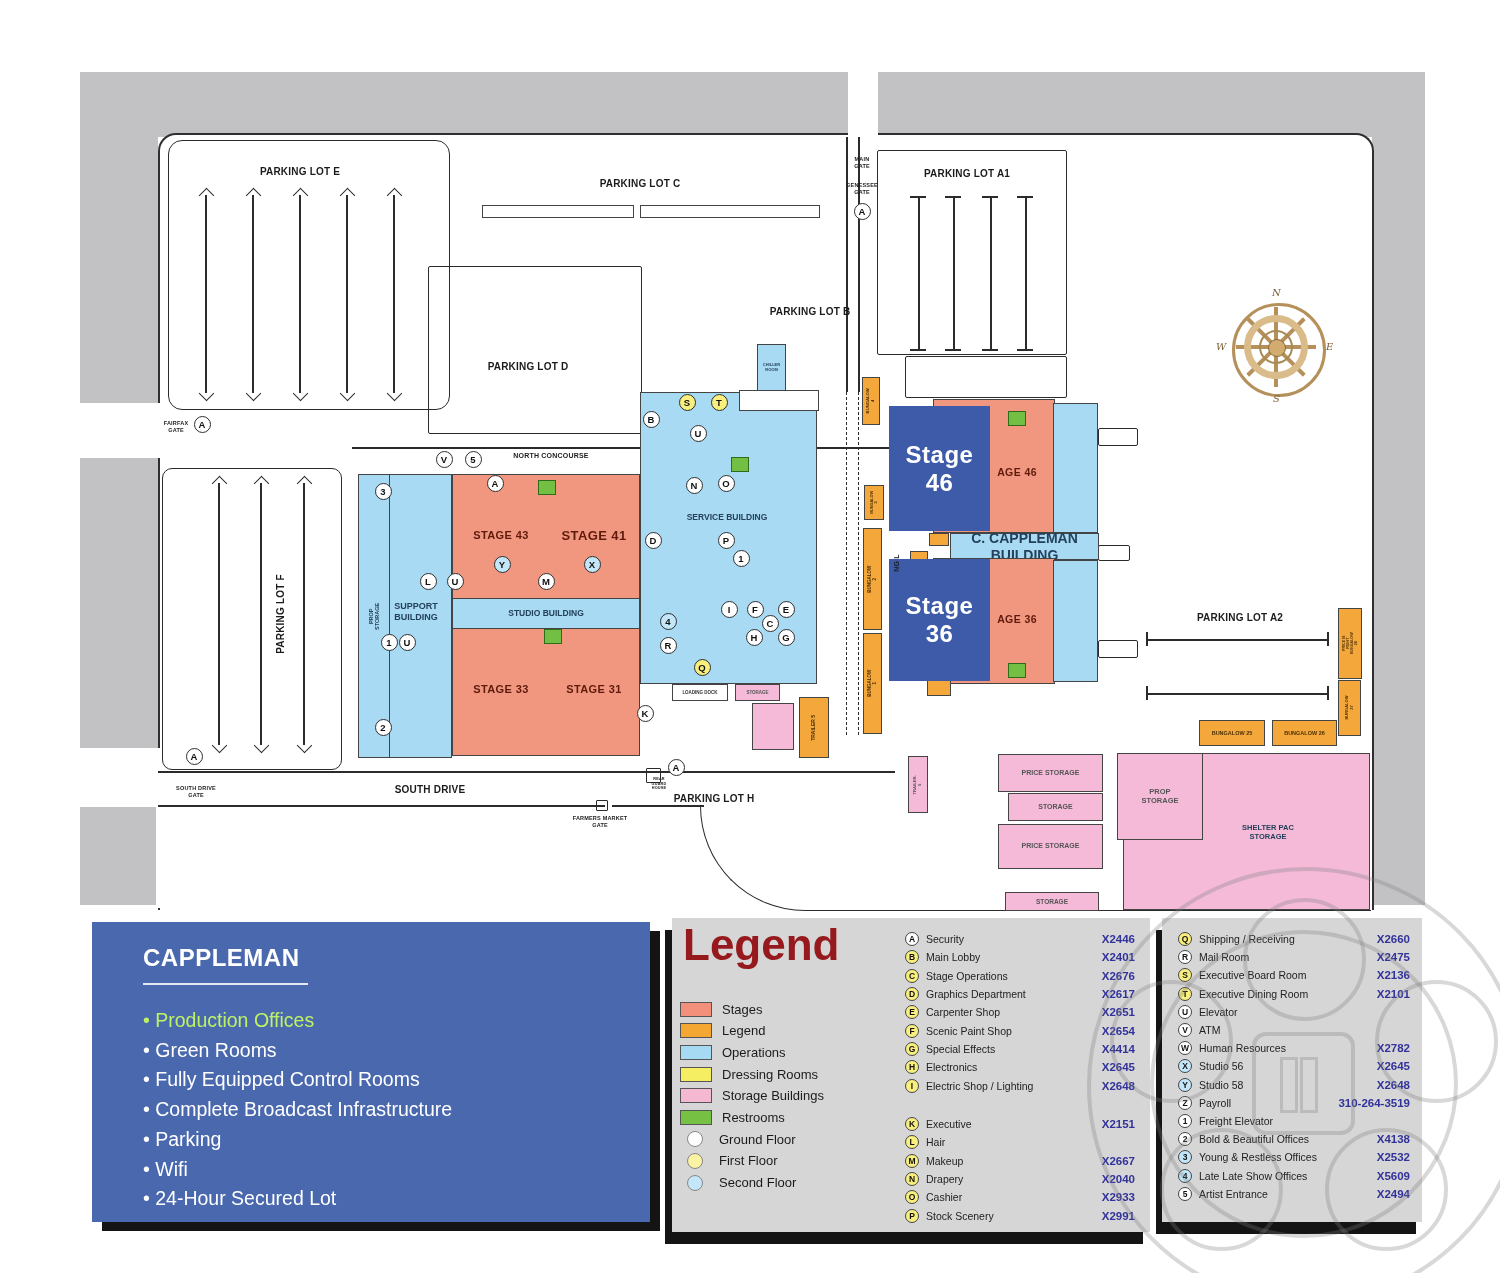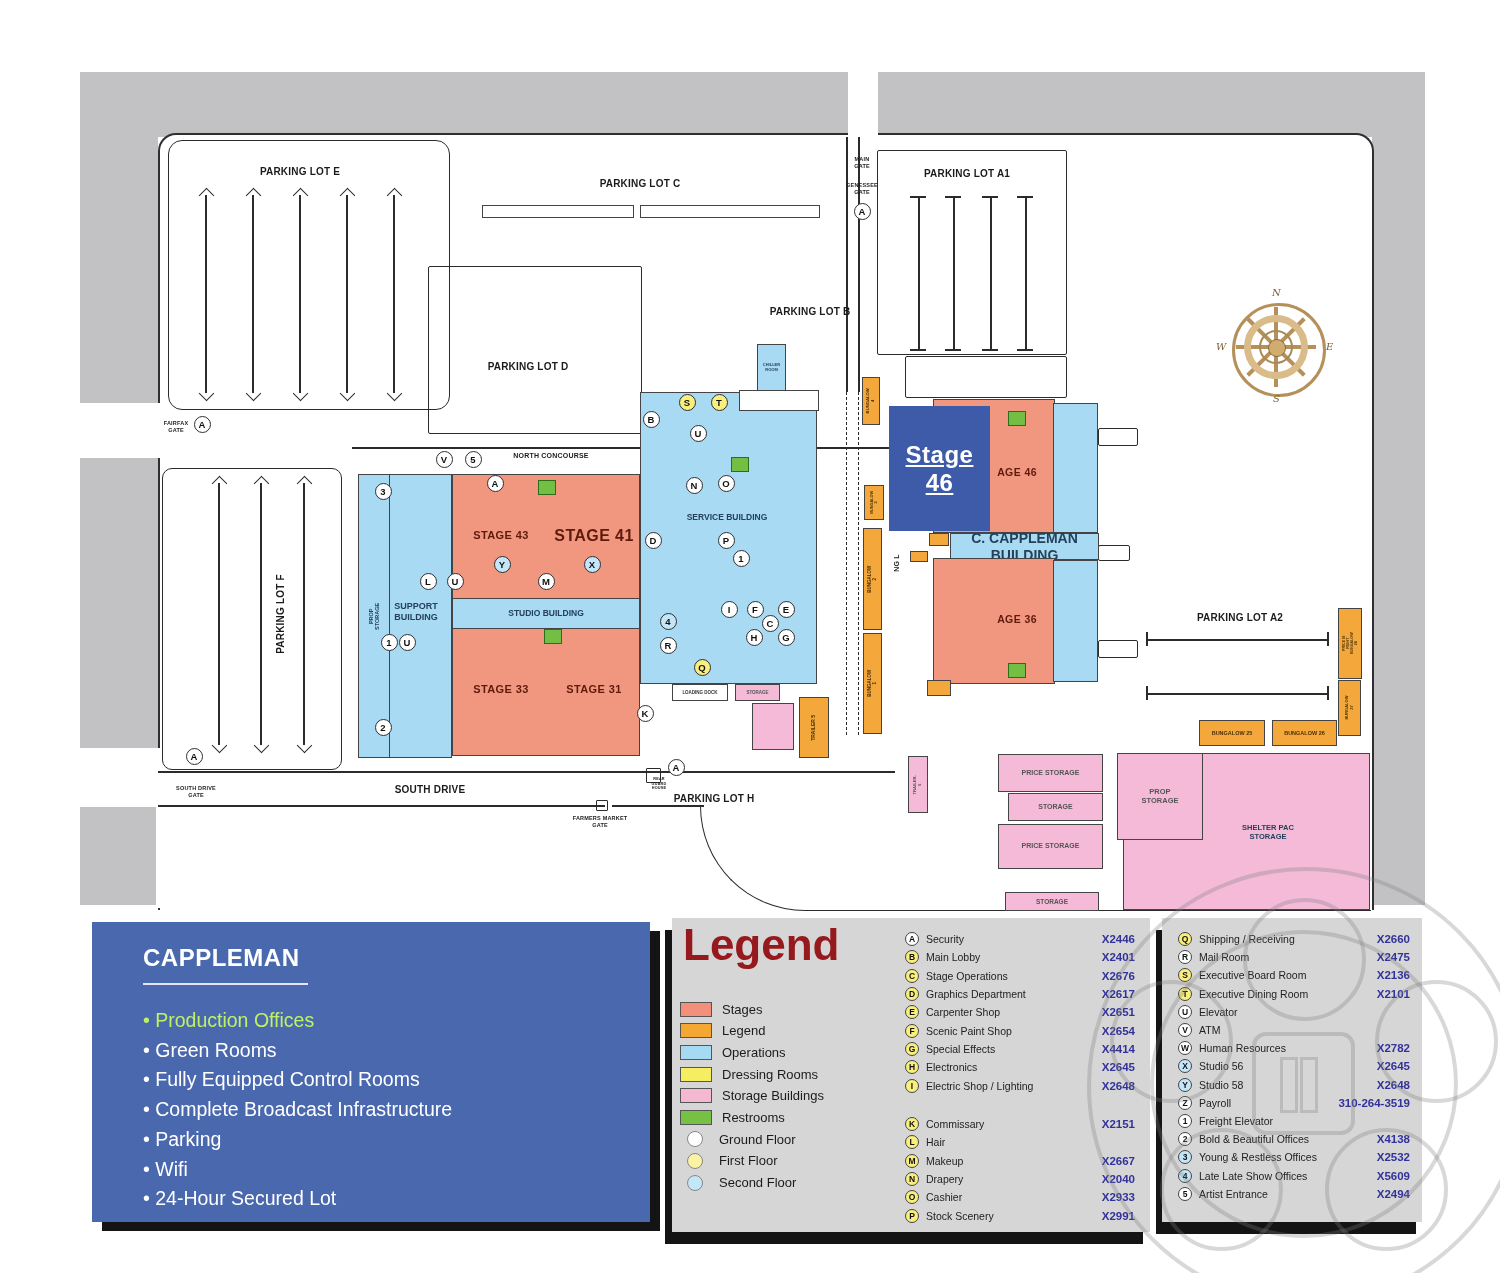--- a/index.html
+++ b/index.html
@@ -17,21 +17,21 @@
   .mline{background:#2b2b2b;}
   .chev{position:absolute;width:10px;height:10px;border-left:1.6px solid #2b2b2b;border-top:1.6px solid #2b2b2b;background:none;}
   .chev.up{transform:rotate(45deg);} .chev.down{transform:rotate(225deg);}
   .box{display:flex;align-items:center;justify-content:center;text-align:center;border:1px solid #444;}
   .k-stage{background:#f2977f;}
   .k-ops{background:#a9daf3;color:#24415c;font-weight:700;}
   .k-office{background:#f4a73a;color:#4a3005;font-weight:700;}
   .k-pink{background:#f4bad8;color:#555;font-weight:600;}
   .k-white{background:#fff;color:#333;font-weight:600;}
   .k-blank{background:#fff;color:#333;}
-  .k-overlay{background:#3d5ba9;border:none;color:#fff;font-weight:700;letter-spacing:.5px;text-decoration:underline;}
+  .k-overlay{background:#3d5ba9;border:none;color:#fff;font-weight:700;letter-spacing:.5px;}
   .box span{white-space:pre-line;line-height:1.15;}
   .box.vert span{transform:rotate(-90deg);}
   .blabel{position:absolute;transform:translate(-50%,-50%);text-align:center;white-space:pre-line;
           color:#24415c;font-weight:700;line-height:1.2;}
   .mlabel{position:absolute;transform:translate(-50%,-50%);text-align:center;white-space:pre-line;
           color:#1b1b1b;font-weight:600;letter-spacing:.2px;line-height:1.25;}
   .stage-text{color:#5e1a0c !important;font-weight:700 !important;letter-spacing:.4px;}
   .marker{width:17px;height:17px;border-radius:50%;border:1.2px solid #2f2f2f;display:flex;align-items:center;
           justify-content:center;font-size:9.5px;font-weight:700;color:#111;box-sizing:border-box;}
   .f-g{background:#fff;} .f-f{background:#f8ef7e;} .f-s{background:#c3e6f8;}
@@ -237,20 +237,23 @@
       </div>
       <div class="box k-office" style="left: 1199px; top: 720px; width: 64px; height: 24px;">
         <span style="font-size: 5.5px;">BUNGALOW 25</span>
       </div>
       <div class="box k-office" style="left: 1272px; top: 720px; width: 63px; height: 24px;">
         <span style="font-size: 5.5px;">BUNGALOW 26</span>
       </div>
       <div class="box k-overlay" style="left: 889px; top: 406px; width: 101px; height: 125px;">
         <span style="font-size: 24px;">Stage 46</span>
       </div>
+      <div class="box k-overlay" style="left: 889px; top: 559px; width: 101px; height: 122px;">
+        <span style="font-size: 24px;">Stage 36</span>
+      </div>
       <div class="restroom" style="left: 538px; top: 480px;"></div>
       <div class="restroom" style="left: 544px; top: 629px;"></div>
       <div class="restroom" style="left: 731px; top: 457px;"></div>
       <div class="restroom" style="left: 1008px; top: 411px;"></div>
       <div class="restroom" style="left: 1008px; top: 663px;"></div>
       <div class="mlabel" style="left: 300px; top: 172px; font-size: 10px;">PARKING LOT E</div>
       <div class="mlabel" style="left: 640px; top: 184px; font-size: 10px;">PARKING LOT C</div>
       <div class="mlabel" style="left: 528px; top: 367px; font-size: 10px;">PARKING LOT D</div>
       <div class="mlabel" style="left: 810px; top: 312px; font-size: 10px;">PARKING LOT B</div>
       <div class="mlabel" style="left: 967px; top: 174px; font-size: 10px;">PARKING LOT A1</div>
@@ -266,21 +269,21 @@
       <div class="mlabel" style="left: 176px; top: 427px; font-size: 5.5px;">FAIRFAX
 GATE</div>
       <div class="mlabel" style="left: 196px; top: 792px; font-size: 5.5px;">SOUTH DRIVE
 GATE</div>
       <div class="mlabel" style="left: 600px; top: 822px; font-size: 5.5px;">FARMERS MARKET
 GATE</div>
       <div class="mlabel" style="left: 659px; top: 784px; font-size: 3.8px;">REAR
 GUARD
 HOUSE</div>
       <div class="mlabel stage-text" style="left: 501px; top: 536px; font-size: 11px;">STAGE 43</div>
-      <div class="mlabel stage-text" style="left: 594px; top: 536px; font-size: 16px;">STAGE 41</div>
+      <div class="mlabel stage-text" style="left: 594px; top: 536px; font-size: 13px;">STAGE 41</div>
       <div class="mlabel stage-text" style="left: 501px; top: 690px; font-size: 11px;">STAGE 33</div>
       <div class="mlabel stage-text" style="left: 594px; top: 690px; font-size: 11px;">STAGE 31</div>
       <div class="mlabel stage-text" style="left: 1017px; top: 473px; font-size: 10.5px;">AGE 46</div>
       <div class="mlabel stage-text" style="left: 1017px; top: 620px; font-size: 10.5px;">AGE 36</div>
       <div class="mlabel" style="left: 897px; top: 563px; font-size: 7px; transform: translate(-50%, -50%) rotate(-90deg);">NG L</div>
       <div class="marker f-g" style="left: 193.5px; top: 415.5px;">A</div>
       <div class="marker f-g" style="left: 853.5px; top: 202.5px;">A</div>
       <div class="marker f-g" style="left: 435.5px; top: 450.5px;">V</div>
       <div class="marker f-g" style="left: 464.5px; top: 450.5px;">5</div>
       <div class="marker f-g" style="left: 486.5px; top: 474.5px;">A</div>
@@ -428,21 +431,21 @@
         </div>
         <div class="drow" style="top: 146.8px;">
           <div class="dc f-f">I</div>
           <div class="dl">Electric Shop / Lighting</div>
           <div class="de">X2648</div>
         </div>
       </div>
     <div id="dir-col2" class="dcol" style="left:233px;top:198px;width:230px;">
         <div class="drow" style="top: 0px;">
           <div class="dc f-f">K</div>
-          <div class="dl">Commissary</div>
+          <div class="dl">Executive</div>
           <div class="de">X2151</div>
         </div>
         <div class="drow" style="top: 18.3px;">
           <div class="dc f-f">L</div>
           <div class="dl">Hair</div>
           <div class="de"></div>
         </div>
         <div class="drow" style="top: 36.6px;">
           <div class="dc f-f">M</div>
           <div class="dl">Makeup</div>

